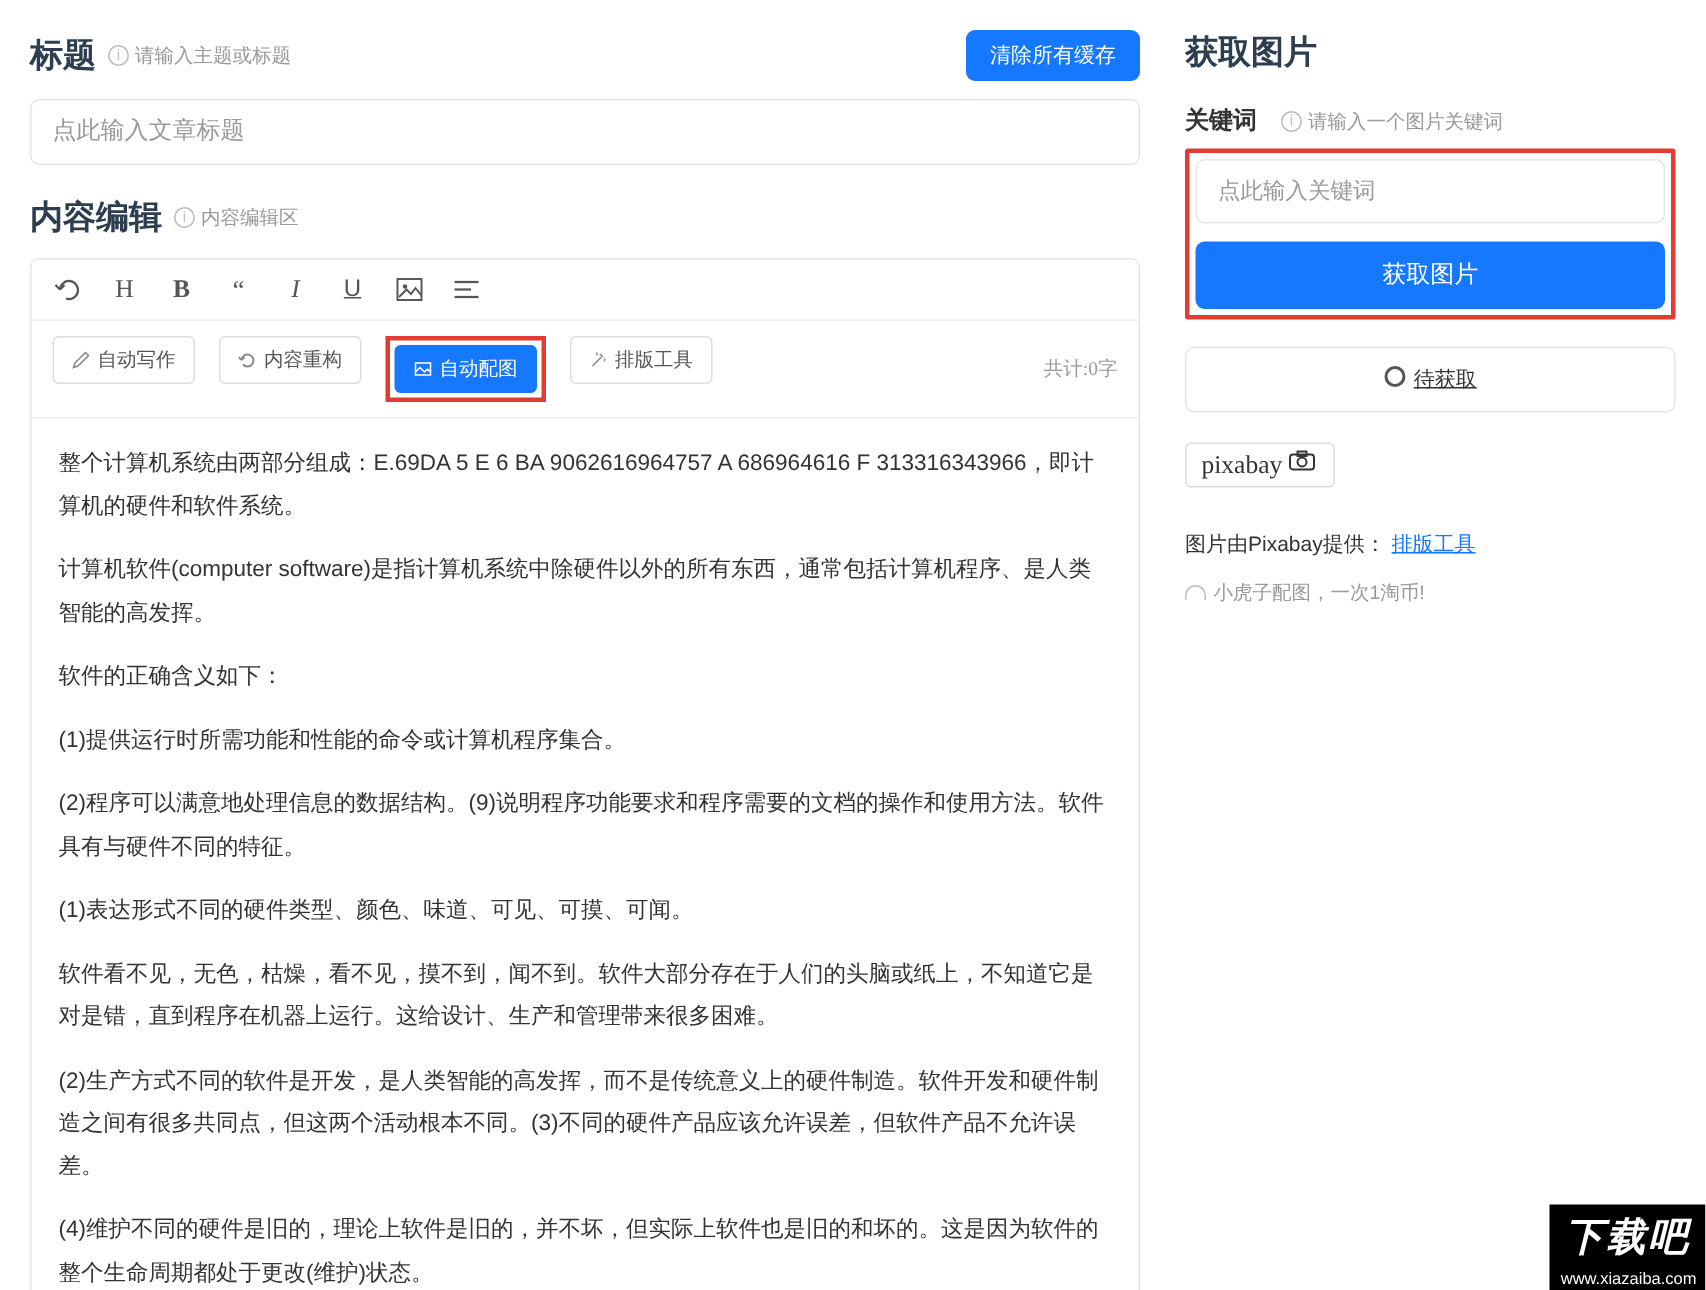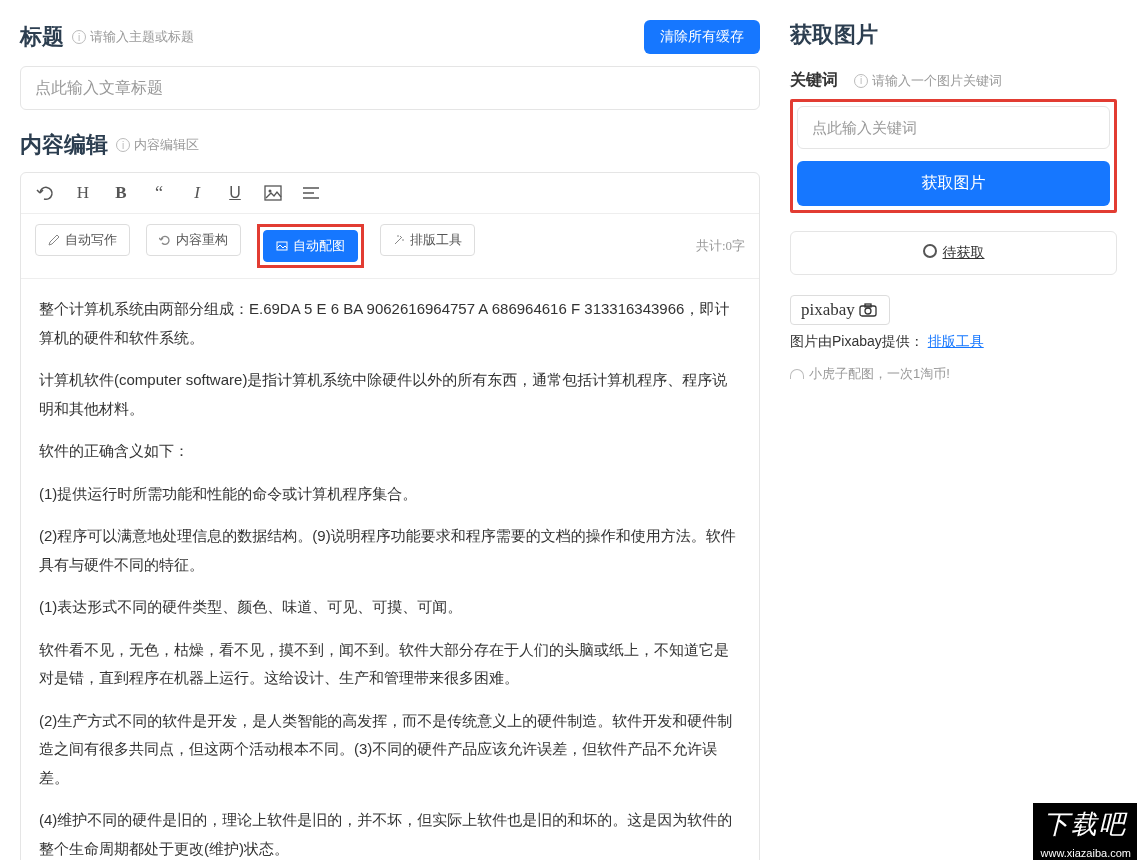--- a/index.html
+++ b/index.html
@@ -38,30 +38,30 @@
 
 .content-area { padding: 16px 18px; font-size: 15px; line-height: 1.9; color: #333; }
 .content-area p { margin-bottom: 14px; }
 
 .keyword-input { width: 100%; border: 1px solid #e5e5e5; border-radius: 6px; padding: 12px 14px; font-size: 15px; outline: none; margin-bottom: 12px; }
 .keyword-input::placeholder { color: #999; }
 
 .pending-btn { width: 100%; border: 1px solid #e5e5e5; background: #fff; border-radius: 6px; padding: 12px; font-size: 14px; color: #333; display: flex; align-items: flex-start; justify-content: center; gap: 6px; margin-top: 18px; margin-bottom: 20px; cursor: pointer; text-decoration: underline; }
 .circle-icon { width: 14px; height: 14px; border: 2px solid #555; border-radius: 50%; display: inline-block; }
 
-.pixabay-badge { display: inline-flex; align-items: center; gap: 4px; border: 1px solid #ddd; border-radius: 4px; padding: 4px 10px; margin-bottom: 8px; font-family: serif; font-size: 17px; }
+.pixabay-badge { display: inline-flex; gap: 4px; border: 1px solid #ddd; border-radius: 4px; padding: 4px 10px; margin-bottom: 29px; font-family: serif; font-size: 17px; }
 
 .credit-line { font-size: 14px; color: #333; margin-bottom: 14px; }
 .credit-link { color: #1677ff; text-decoration: underline; }
 
 .footer-note { font-size: 13px; color: #999; display: flex; align-items: center; gap: 5px; }
 .dome-icon { width: 14px; height: 10px; border: 1px solid #bbb; border-bottom: none; border-radius: 10px 10px 0 0; display: inline-block; }
 
 .watermark { position: absolute; right: 0; bottom: 0; }
-.wm-box { background: #000; color: #fff; font-weight: normal; font-style: italic; padding: 4px 10px; font-size: 26px; letter-spacing: 2px; }
+.wm-box { background: #000; color: #fff; font-weight: bold; font-style: italic; padding: 4px 10px; font-size: 26px; letter-spacing: 2px; }
 .wm-url { background: #000; color: #fff; font-size: 11px; padding: 1px 6px; text-align: right; }
 .relwrap { position: relative; width: 1137px; height: 860px; }
 
 svg { display: block; }
 </style>
 </head>
 <body>
 
 <div class="relwrap">
 <div class="container">
@@ -148,21 +148,21 @@
                   <path d="M2 10 L8 4 M7 2 L9 4 M5 1 L5 3 M10 5 L10 7" fill="none" stroke="#888" stroke-width="1"></path>
                 </svg>
             <span>排版工具</span>
           </button>
         </div>
         <span class="word-count">共计:0字</span>
       </div>
 
       <div class="content-area">
         <p>整个计算机系统由两部分组成：E.69DA 5 E 6 BA 9062616964757 A 686964616 F 313316343966，即计算机的硬件和软件系统。</p>
-        <p>计算机软件(computer software)是指计算机系统中除硬件以外的所有东西，通常包括计算机程序、程序说明和其他材料。</p>
+        <p>计算机软件(computer software)是指计算机系统中除硬件以外的所有东西，通常包括计算机程序、是人类智能的高发挥。</p>
         <p>软件的正确含义如下：</p>
         <p>(1)提供运行时所需功能和性能的命令或计算机程序集合。</p>
         <p>(2)程序可以满意地处理信息的数据结构。(9)说明程序功能要求和程序需要的文档的操作和使用方法。软件具有与硬件不同的特征。</p>
         <p>(1)表达形式不同的硬件类型、颜色、味道、可见、可摸、可闻。</p>
         <p>软件看不见，无色，枯燥，看不见，摸不到，闻不到。软件大部分存在于人们的头脑或纸上，不知道它是对是错，直到程序在机器上运行。这给设计、生产和管理带来很多困难。</p>
         <p>(2)生产方式不同的软件是开发，是人类智能的高发挥，而不是传统意义上的硬件制造。软件开发和硬件制造之间有很多共同点，但这两个活动根本不同。(3)不同的硬件产品应该允许误差，但软件产品不允许误差。</p>
         <p>(4)维护不同的硬件是旧的，理论上软件是旧的，并不坏，但实际上软件也是旧的和坏的。这是因为软件的整个生命周期都处于更改(维护)状态。</p>
       </div>
     </div>
   </div>

